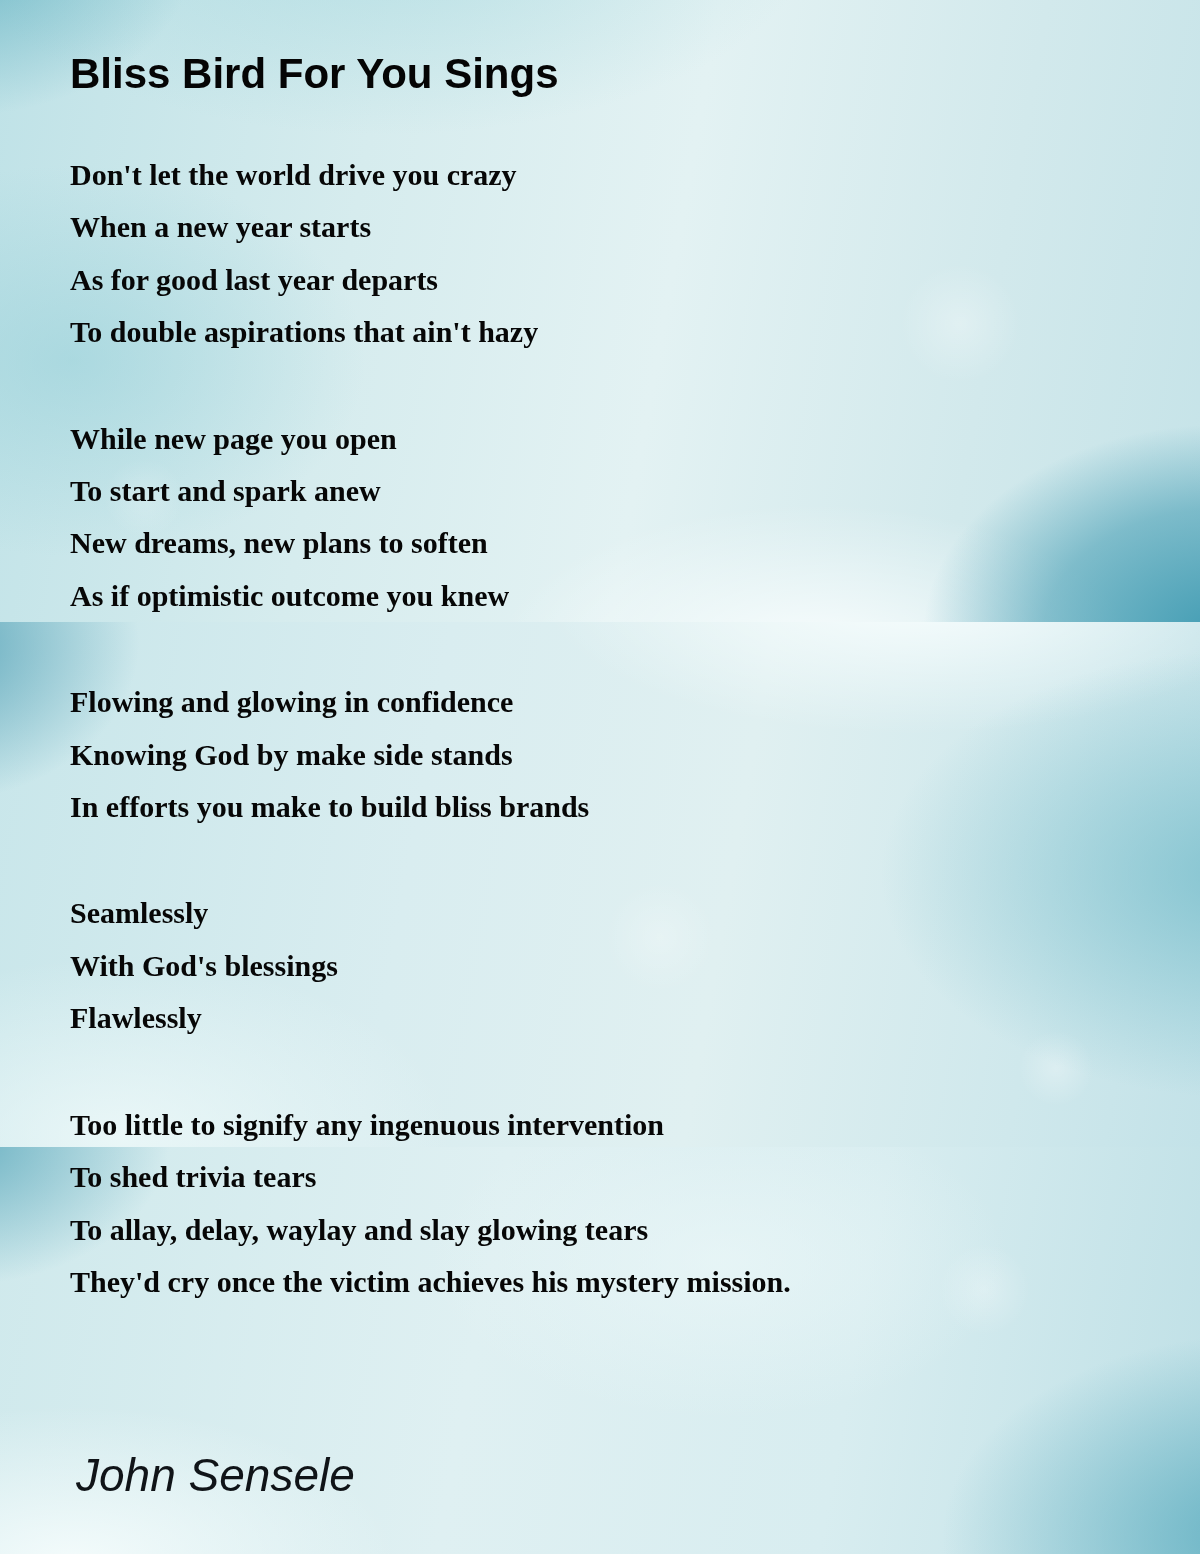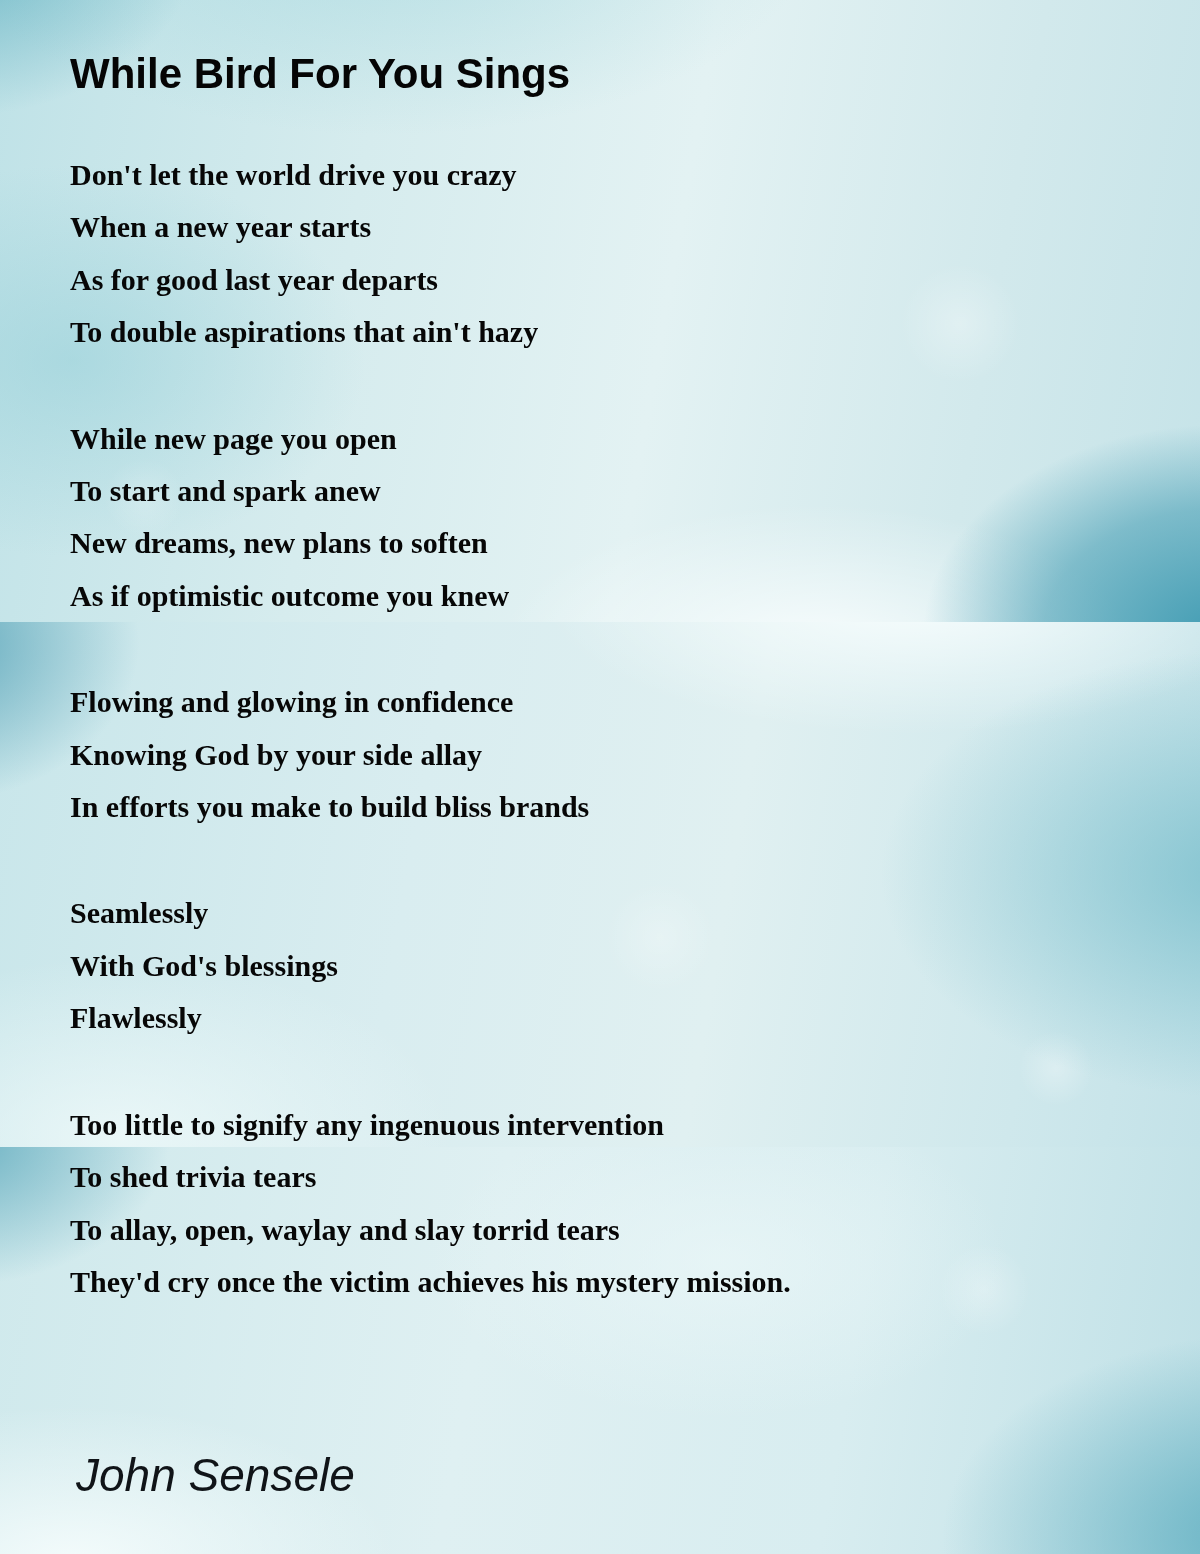--- a/index.html
+++ b/index.html
@@ -98,47 +98,47 @@
   }
 </style>
 </head>
 <body>
 
 <div class="page">
   <div class="band band1"></div>
   <div class="band band2"></div>
   <div class="band band3"></div>
 
-  <h1 class="title">While Bird For You Sings</h1>
+  <h1 class="title">Bliss Bird For You Sings</h1>
 
   <div class="poem">
     <div class="stanza">
       <p class="line">Don't let the world drive you crazy</p>
       <p class="line">When a new year starts</p>
       <p class="line">As for good last year departs</p>
       <p class="line">To double aspirations that ain't hazy</p>
     </div>
     <div class="stanza">
       <p class="line">While new page you open</p>
       <p class="line">To start and spark anew</p>
       <p class="line">New dreams, new plans to soften</p>
       <p class="line">As if optimistic outcome you knew</p>
     </div>
     <div class="stanza">
       <p class="line">Flowing and glowing in confidence</p>
-      <p class="line">Knowing God by your side allay</p>
+      <p class="line">Knowing God by make side stands</p>
       <p class="line">In efforts you make to build bliss brands</p>
     </div>
     <div class="stanza">
       <p class="line">Seamlessly</p>
       <p class="line">With God's blessings</p>
       <p class="line">Flawlessly</p>
     </div>
     <div class="stanza">
       <p class="line">Too little to signify any ingenuous intervention</p>
       <p class="line">To shed trivia tears</p>
-      <p class="line">To allay, open, waylay and slay torrid tears</p>
+      <p class="line">To allay, delay, waylay and slay glowing tears</p>
       <p class="line">They'd cry once the victim achieves his mystery mission.</p>
     </div>
   </div>
 
   <div class="author">John Sensele</div>
 </div>
 
 </body></html>

